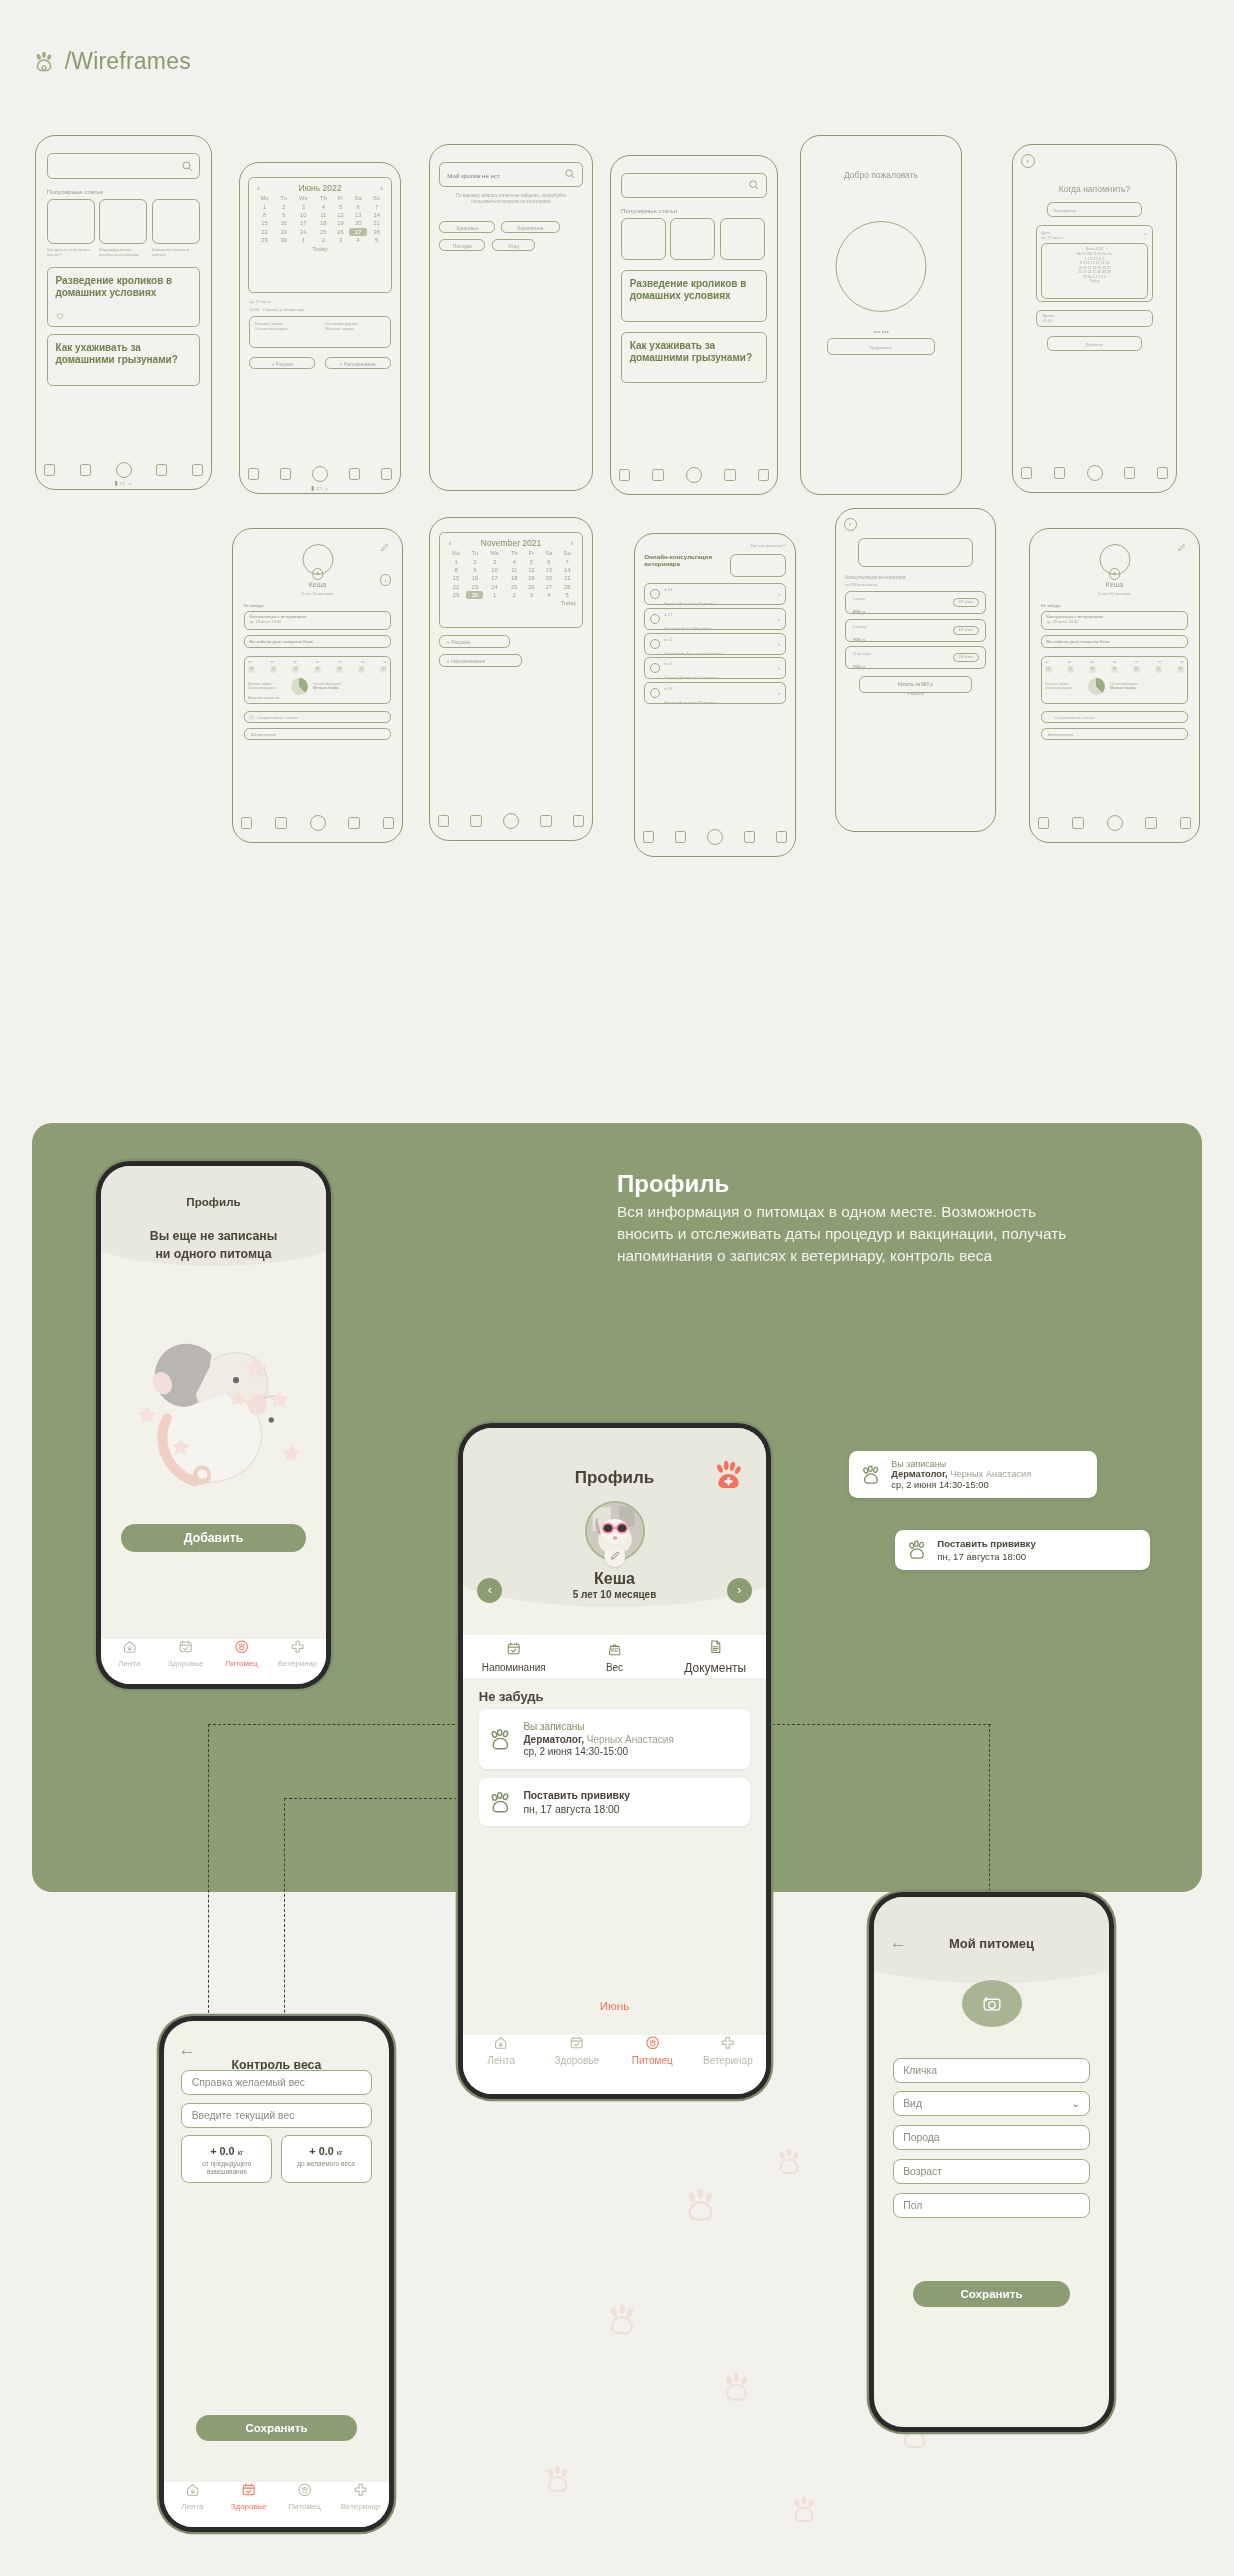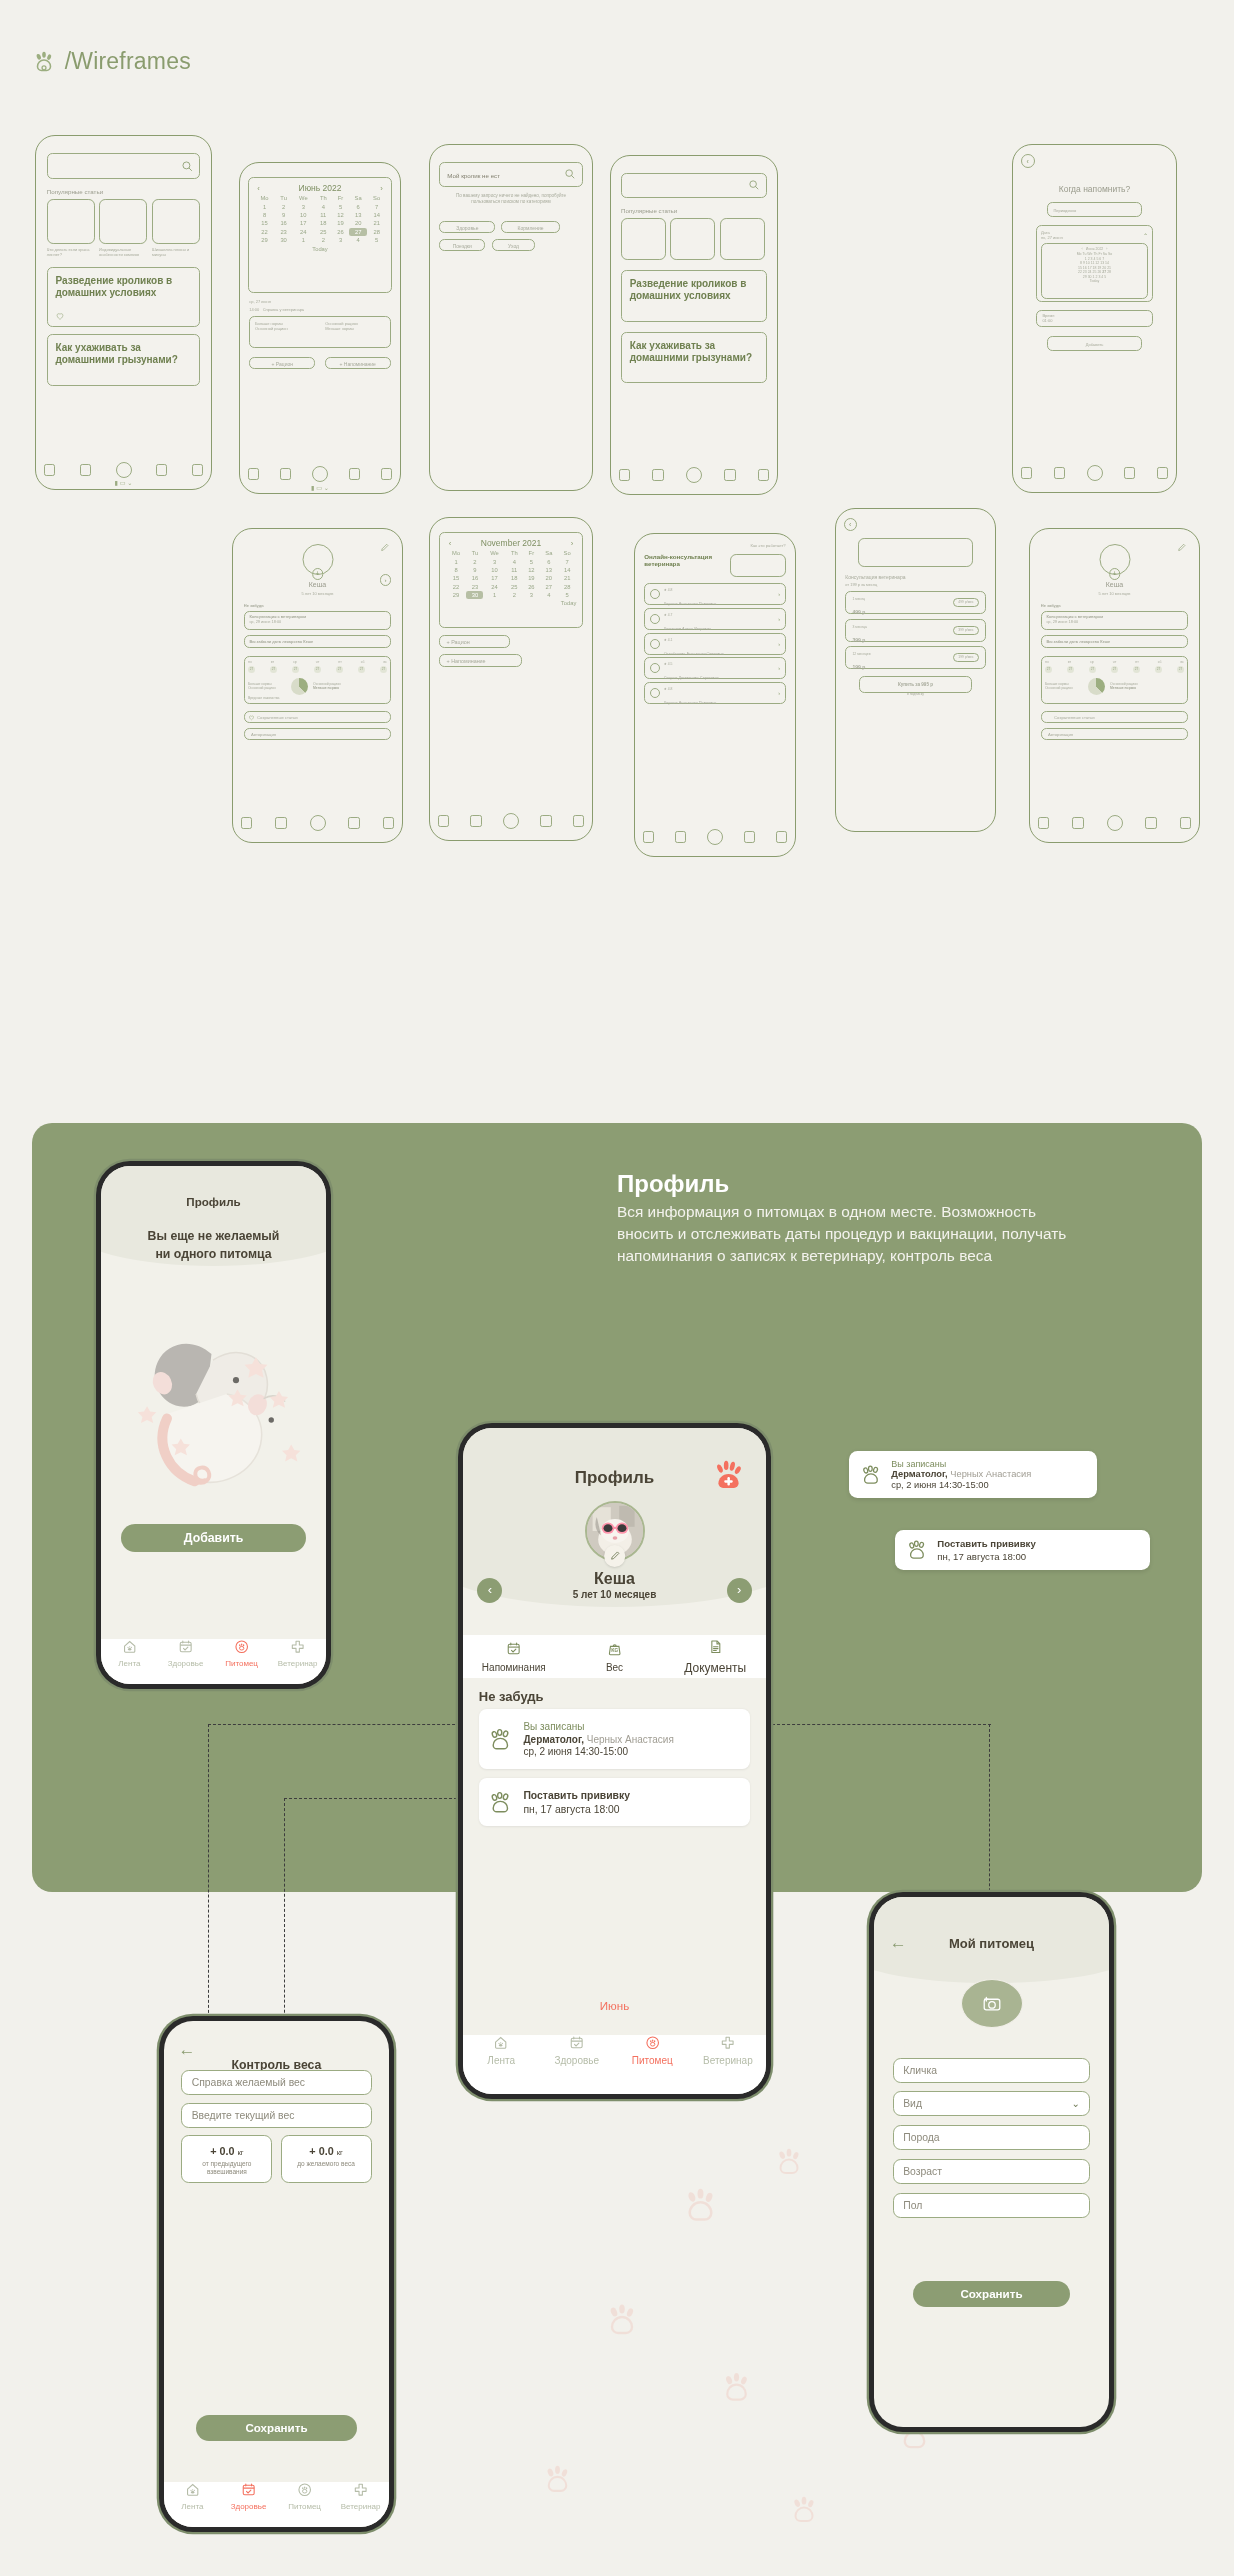--- a/index.html
+++ b/index.html
@@ -261,20 +261,30 @@
       <div class="navrow">
         <i></i>
           <i></i>
         <i class="circ"></i>
         <i></i>
           <i></i>
       </div>
     </div>
   </div>
 
+  <div class="wf" style="left:800px; top:18.5px; width:162px; height:360px;">
+    <div class="wf-in">
+      <div class="wtxt" style="position:absolute;left:0;right:0;top:34px;text-align:center;font-size:8.5px;color:#9a9c8d;">Добро пожаловать</div>
+      <div style="position:absolute;left:50%;transform:translateX(-50%);top:85px;width:91px;height:91px;border:1.1px solid #9bab82;border-radius:50%;"></div>
+      <div class="wtiny" style="position:absolute;left:0;right:0;top:193px;text-align:center;">●●●  ●●●</div>
+      <div class="wline" style="position:absolute;left:26px;right:26px;top:202px;height:17px;">
+        <div class="wtiny" style="text-align:center;line-height:17px;">Продолжить</div>
+      </div>
+    </div>
+  </div>
 
   <div class="wf" style="left:1012px; top:28px; width:165px; height:349px;">
     <div class="wf-in">
       <div style="position:absolute;left:7.7px;top:9.3px;width:14px;height:14px;border:0.9px solid #9bab82;border-radius:50%;font-size:7px;color:#8a9c6e;text-align:center;line-height:13px;">‹</div>
       <div class="wtxt" style="position:absolute;left:0;right:0;top:39px;text-align:center;font-size:8.5px;">Когда напомнить?</div>
       <div class="wline" style="position:absolute;left:34px;right:34px;top:57px;height:15.4px;">
         <div class="wtiny" style="line-height:15.4px;padding-left:5.4px;">Периодично</div>
       </div>
       <div class="wline" style="position:absolute;left:23px;right:23px;top:80px;height:77px;padding:3.9px;">
         <div style="display:flex;justify-content:space-between;align-items:center;">
@@ -633,21 +643,21 @@
     <ellipse cx="28" cy="12.5" rx="2.8" ry="4.4" fill="#f0cfc6" transform="rotate(22 28 12.5)"></ellipse>
     <path d="M20 17c6 0 10 5 10 10a6 6 0 0 1-6 6h-8a6 6 0 0 1-6-6c0-5 4-10 10-10z" fill="none" stroke="#f0cfc6" stroke-width="2.4"></path>
   </svg>
 
 <div class="phone" style="left:96px; top:1161px; width:235px; height:528px;">
   <div class="screen">
     <div class="notch"></div>
     <div class="dome" style="height:100px;"></div>
     <div class="scr-title" style="position:absolute;left:0;right:0;top:29px;font-size:11.6px;">Профиль</div>
     <div style="position:absolute;left:0;right:0;top:62px;text-align:center;font-size:12.3px;font-weight:bold;color:#4a4436;line-height:1.42;">
-      <span>Вы еще не желаемый</span><br><span>ни одного питомца</span>
+      <span>Вы еще не записаны</span><br><span>ни одного питомца</span>
     </div>
 
     <svg style="position:absolute;left:20px;top:140px;width:184px;height:202px;" viewBox="0 0 240 262">
       <path d="M118 62c-24-22-58-16-70 10-12 26 4 54 28 58 16 3 30-6 36-18" fill="#b9b6b1"></path>
       <path d="M120 70c30-20 64-8 70 22 6 30-18 56-48 56-22 0-40-14-44-34" fill="#efece6" stroke="#e2ded6" stroke-width="2"></path>
       <path d="M60 140c-18 30-6 70 30 84 40 16 84-8 92-44 7-31-12-60-44-66" fill="#f6f4ef" stroke="#e6e2da" stroke-width="2"></path>
       <path d="M60 146c-16 34 2 70 36 82" fill="none" stroke="#f0cfc6" stroke-width="13" stroke-linecap="round"></path>
       <path d="M96 228c14 6 22-4 18-13-4-8-16-6-17 2-1 7 6 12 14 9" fill="none" stroke="#f0cfc6" stroke-width="5"></path>
       <ellipse cx="54" cy="100" rx="12" ry="15" fill="#f3ded9" transform="rotate(-25 54 100)"></ellipse>
       <ellipse cx="178" cy="128" rx="12" ry="14" fill="#f3ded9" transform="rotate(22 178 128)"></ellipse>

